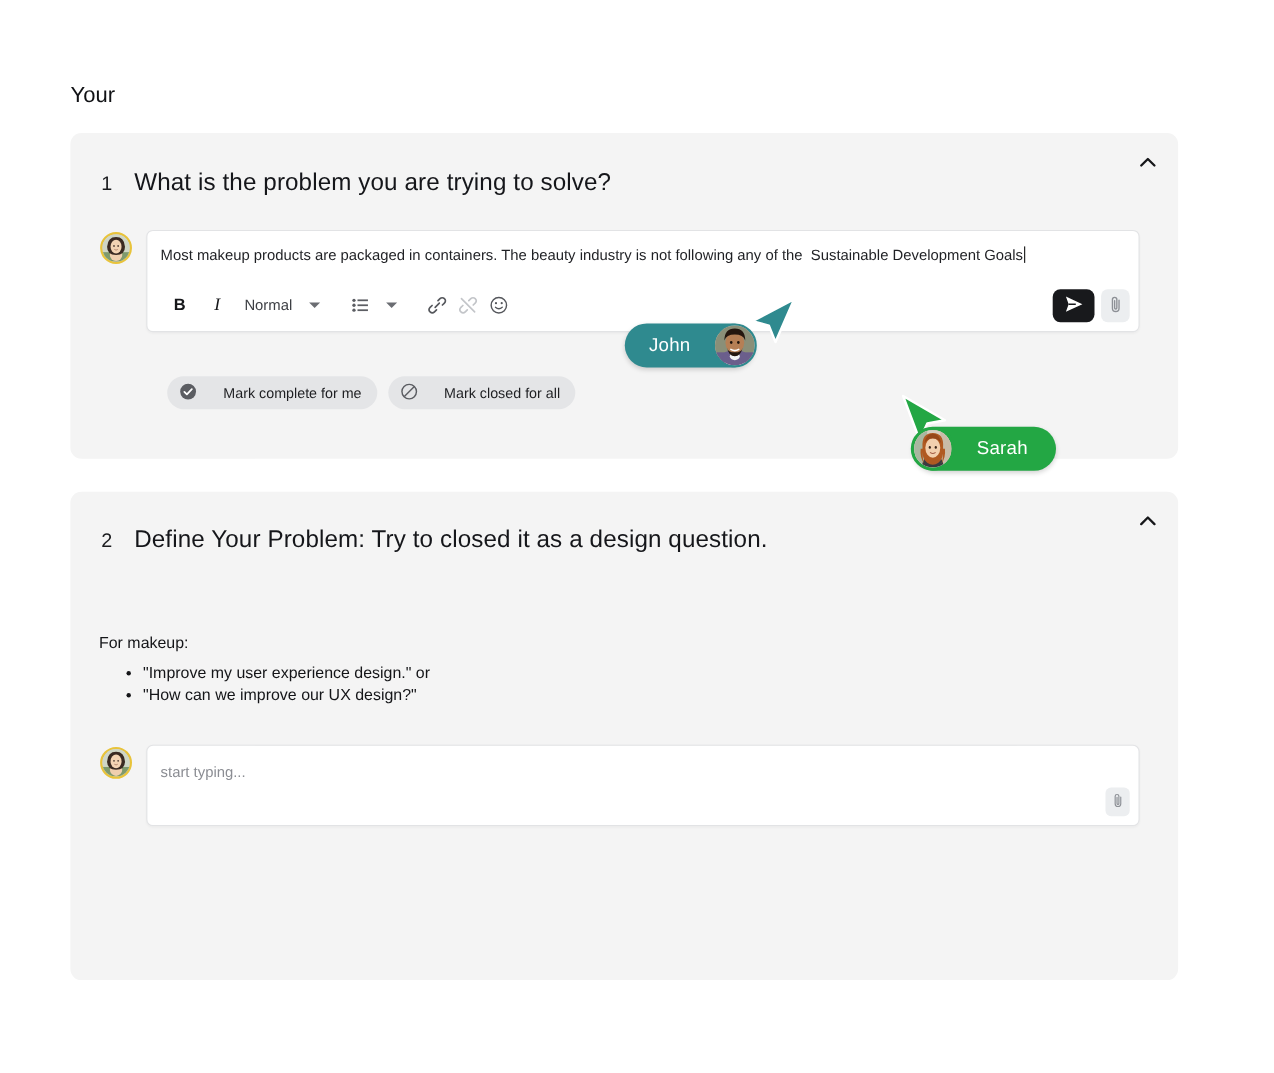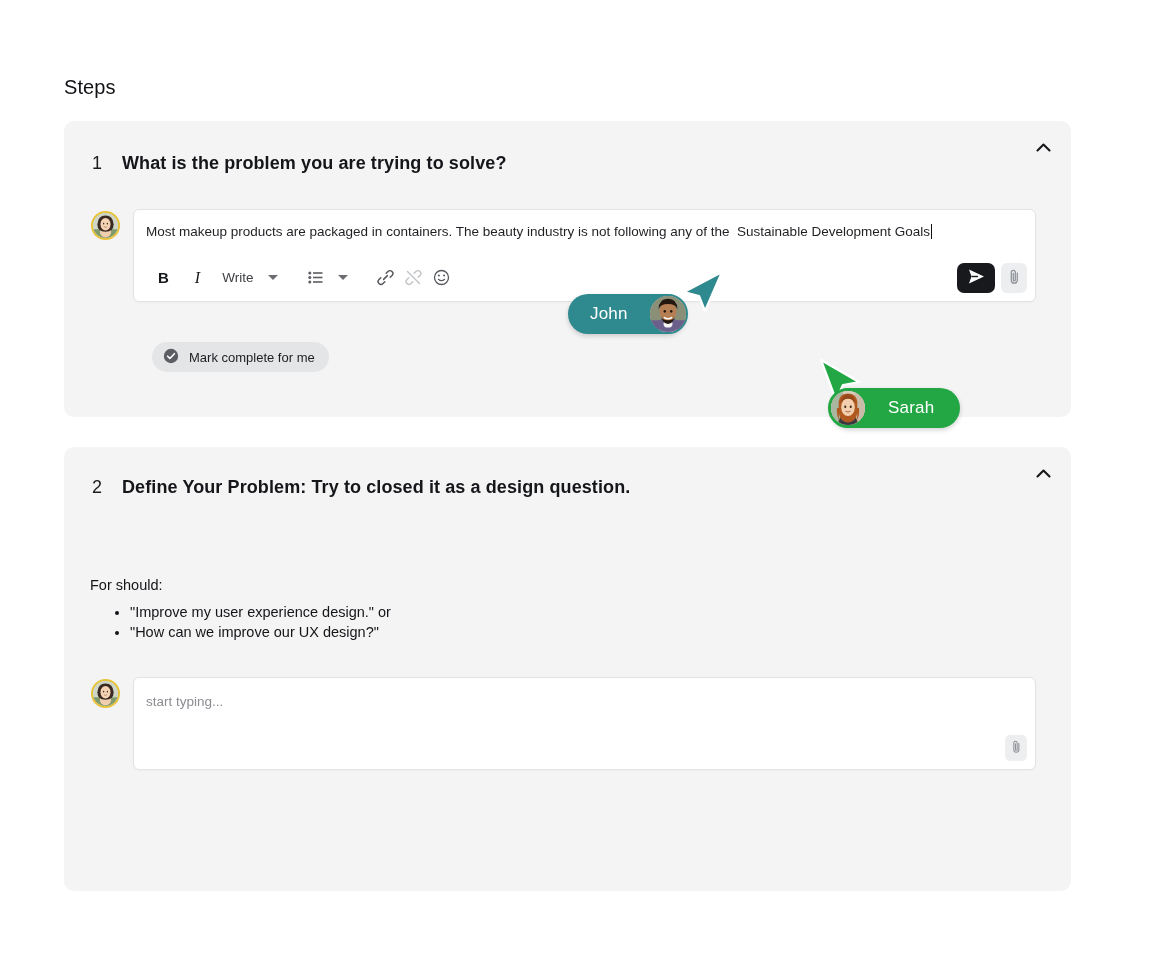--- a/index.html
+++ b/index.html
@@ -33,21 +33,21 @@
     background: transparent; border: 0; cursor: pointer; padding: 0;
   }
   .chev { display: block; }
 
   .step-head {
     position: absolute; left: 28px; display: flex; align-items: baseline; gap: 20px;
   }
   #card-1 .step-head { top: 32px; }
   #card-2 .step-head { top: 30px; }
   .step-num { font-size: 18px; color: #1b1c1f; font-weight: 400; min-width: 10px; }
-  .step-title { font-size: 18px; color: #15161a; font-weight: 700; letter-spacing: .1px; }
+  .step-title { font-size: 22px; color: #15161a; font-weight: 400; letter-spacing: .1px; }
 
   
   .composer-row { position: absolute; left: 27px; top: 88px; display: flex; align-items: flex-start; gap: 13px; justify-content: flex-end; }
   .avatar {
     width: 29px; height: 29px; border-radius: 50%;
     border: 2px solid #e8c33a; box-sizing: border-box;
     overflow: hidden; flex: none; margin-top: 2px;
     background: #d8d2c8; position: relative;
   }
   .avatar svg { display: block; width: 100%; height: 100%; }
@@ -99,34 +99,34 @@
     display: flex; align-items: center; justify-content: center;
     border: 0; cursor: pointer;
   }
 
   
   .mark-row { position: absolute; left: 88px; display: flex; gap: 10px; }
   #card-1 .mark-row { top: 221px; }
   .mark-btn {
     height: 30px; padding: 0 14px 0 11px; border-radius: 15px;
     background: #e4e5e7; border: 0; cursor: pointer;
-    display: flex; align-items: center; gap: 10px;
+    display: flex; align-items: center; gap: 24px;
     font-size: 13px; color: #1d1e21; font-family: "Liberation Sans", sans-serif;
   }
 
   
   .s2-text { position: absolute; left: 26px; font-size: 14.5px; color: #141518; line-height: 1.35; }
   #s2-p1 { top: 93px; }
   #s2-p2 { top: 129px; }
   .s2-list { position: absolute; left: 26px; top: 155px; margin: 0; padding-left: 40px; }
   .s2-list li { font-size: 14.5px; color: #141518; line-height: 1.38; }
 
   .composer-row-2 { position: absolute; left: 27px; top: 230px; display: flex; align-items: flex-start; gap: 13px; }
   .textarea-box {
-    width: 903px; height: 93px; background: #fff;
+    width: 903px; height: 74px; background: #fff;
     border: 1px solid #e2e3e5; border-radius: 6px; position: relative;
     box-shadow: 0 1px 2px rgba(0,0,0,.03);
   }
   .ta-placeholder {
     position: absolute; left: 12px; top: 16px;
     font-size: 13.5px; color: #8b8d93;
   }
   .ta-clip {
     position: absolute; right: 8px; bottom: 8px;
     width: 22px; height: 26px; border-radius: 5px; background: #eceef0;
@@ -160,21 +160,21 @@
   #cursor-sarah .cursor-pill { background: #23a744; padding-right: 26px; }
   #cursor-sarah .cname { margin-left: 20px; }
   #cursor-sarah .cursor-avatar { border: 3px solid #23a744; margin-left: -2px; }
   #cursor-sarah .arrow { left: -12px; top: -30px; }
 </style>
 </head>
 <body>
 
 <div class="page">
 
-  <div class="page-title">Steps</div>
+  <div class="page-title">Your</div>
 
   <div class="step-card" id="card-1">
 
     <button class="collapse-btn">
       <span class="chev">
         <svg width="15" height="9" viewBox="0 0 15 9">
             <path d="M1.5 7.5 L7.5 1.5 L13.5 7.5" stroke="#16171a" stroke-width="2.1" fill="none" stroke-linecap="round" stroke-linejoin="round"></path>
           </svg>
       </span>
     </button>
@@ -198,21 +198,21 @@
         </svg>
       </div>
 
       <div class="editor">
         <div class="editor-body"><span>Most makeup products are packaged in containers. The beauty industry is not following any of the  Sustainable Development Goals</span><span class="caret"></span></div>
 
         <div class="editor-toolbar">
           <div class="tb">
             <button class="tb-btn tb-bold">B</button>
             <button class="tb-btn tb-italic">I</button>
-            <button class="tb-btn tb-style">Write</button>
+            <button class="tb-btn tb-style">Normal</button>
             <button class="tb-btn">
               <span class="caret-down"></span>
             </button>
             <span class="tb-sep"></span>
             <button class="tb-btn tb-icon">
               <span>
                 <svg width="15" height="13" viewBox="0 0 15 13">
                   <circle cx="1.8" cy="2" r="1.5" fill="#5c5e63"></circle>
                     <rect x="5" y="1.2" width="9.5" height="1.6" fill="#5c5e63"></rect>
                   <circle cx="1.8" cy="6.5" r="1.5" fill="#5c5e63"></circle>
@@ -284,39 +284,48 @@
     <div class="mark-row">
       <button class="mark-btn">
         <span>
           <svg width="16" height="16" viewBox="0 0 16 16">
             <circle cx="8" cy="8" r="7.2" fill="#5b5d62"></circle>
             <path d="M4.6 8.2 L6.9 10.5 L11.4 5.7" stroke="#fff" stroke-width="1.6" fill="none" stroke-linecap="round" stroke-linejoin="round"></path>
           </svg>
         </span>
         <span>Mark complete for me</span>
       </button>
+      <button class="mark-btn">
+        <span>
+          <svg width="16" height="16" viewBox="0 0 16 16">
+            <circle cx="8" cy="8" r="6.6" stroke="#5b5d62" stroke-width="1.3" fill="none"></circle>
+            <path d="M3.6 12.4 L12.4 3.6" stroke="#5b5d62" stroke-width="1.3"></path>
+          </svg>
+        </span>
+        <span>Mark closed for all</span>
+      </button>
     </div>
   </div>
 
   <div class="step-card" id="card-2">
 
     <button class="collapse-btn">
       <span class="chev">
         <svg width="15" height="9" viewBox="0 0 15 9">
             <path d="M1.5 7.5 L7.5 1.5 L13.5 7.5" stroke="#16171a" stroke-width="2.1" fill="none" stroke-linecap="round" stroke-linejoin="round"></path>
           </svg>
       </span>
     </button>
 
     <div class="step-head">
       <span class="step-num">2</span>
       <span class="step-title">Define Your Problem: Try to closed it as a design question.</span>
     </div>
 
-    <div class="s2-text" id="s2-p2">For should:</div>
+    <div class="s2-text" id="s2-p2">For makeup:</div>
     <ul class="s2-list">
       <li>"Improve my user experience design." or</li>
       <li>"How can we improve our UX design?"</li>
     </ul>
 
     <div class="composer-row-2">
       <div class="avatar">
         <svg viewBox="0 0 40 40" aria-hidden="true">
           <rect width="40" height="40" fill="#cfd6c6"></rect>
           <rect x="0" y="26" width="40" height="14" fill="#7f9a6d"></rect>

